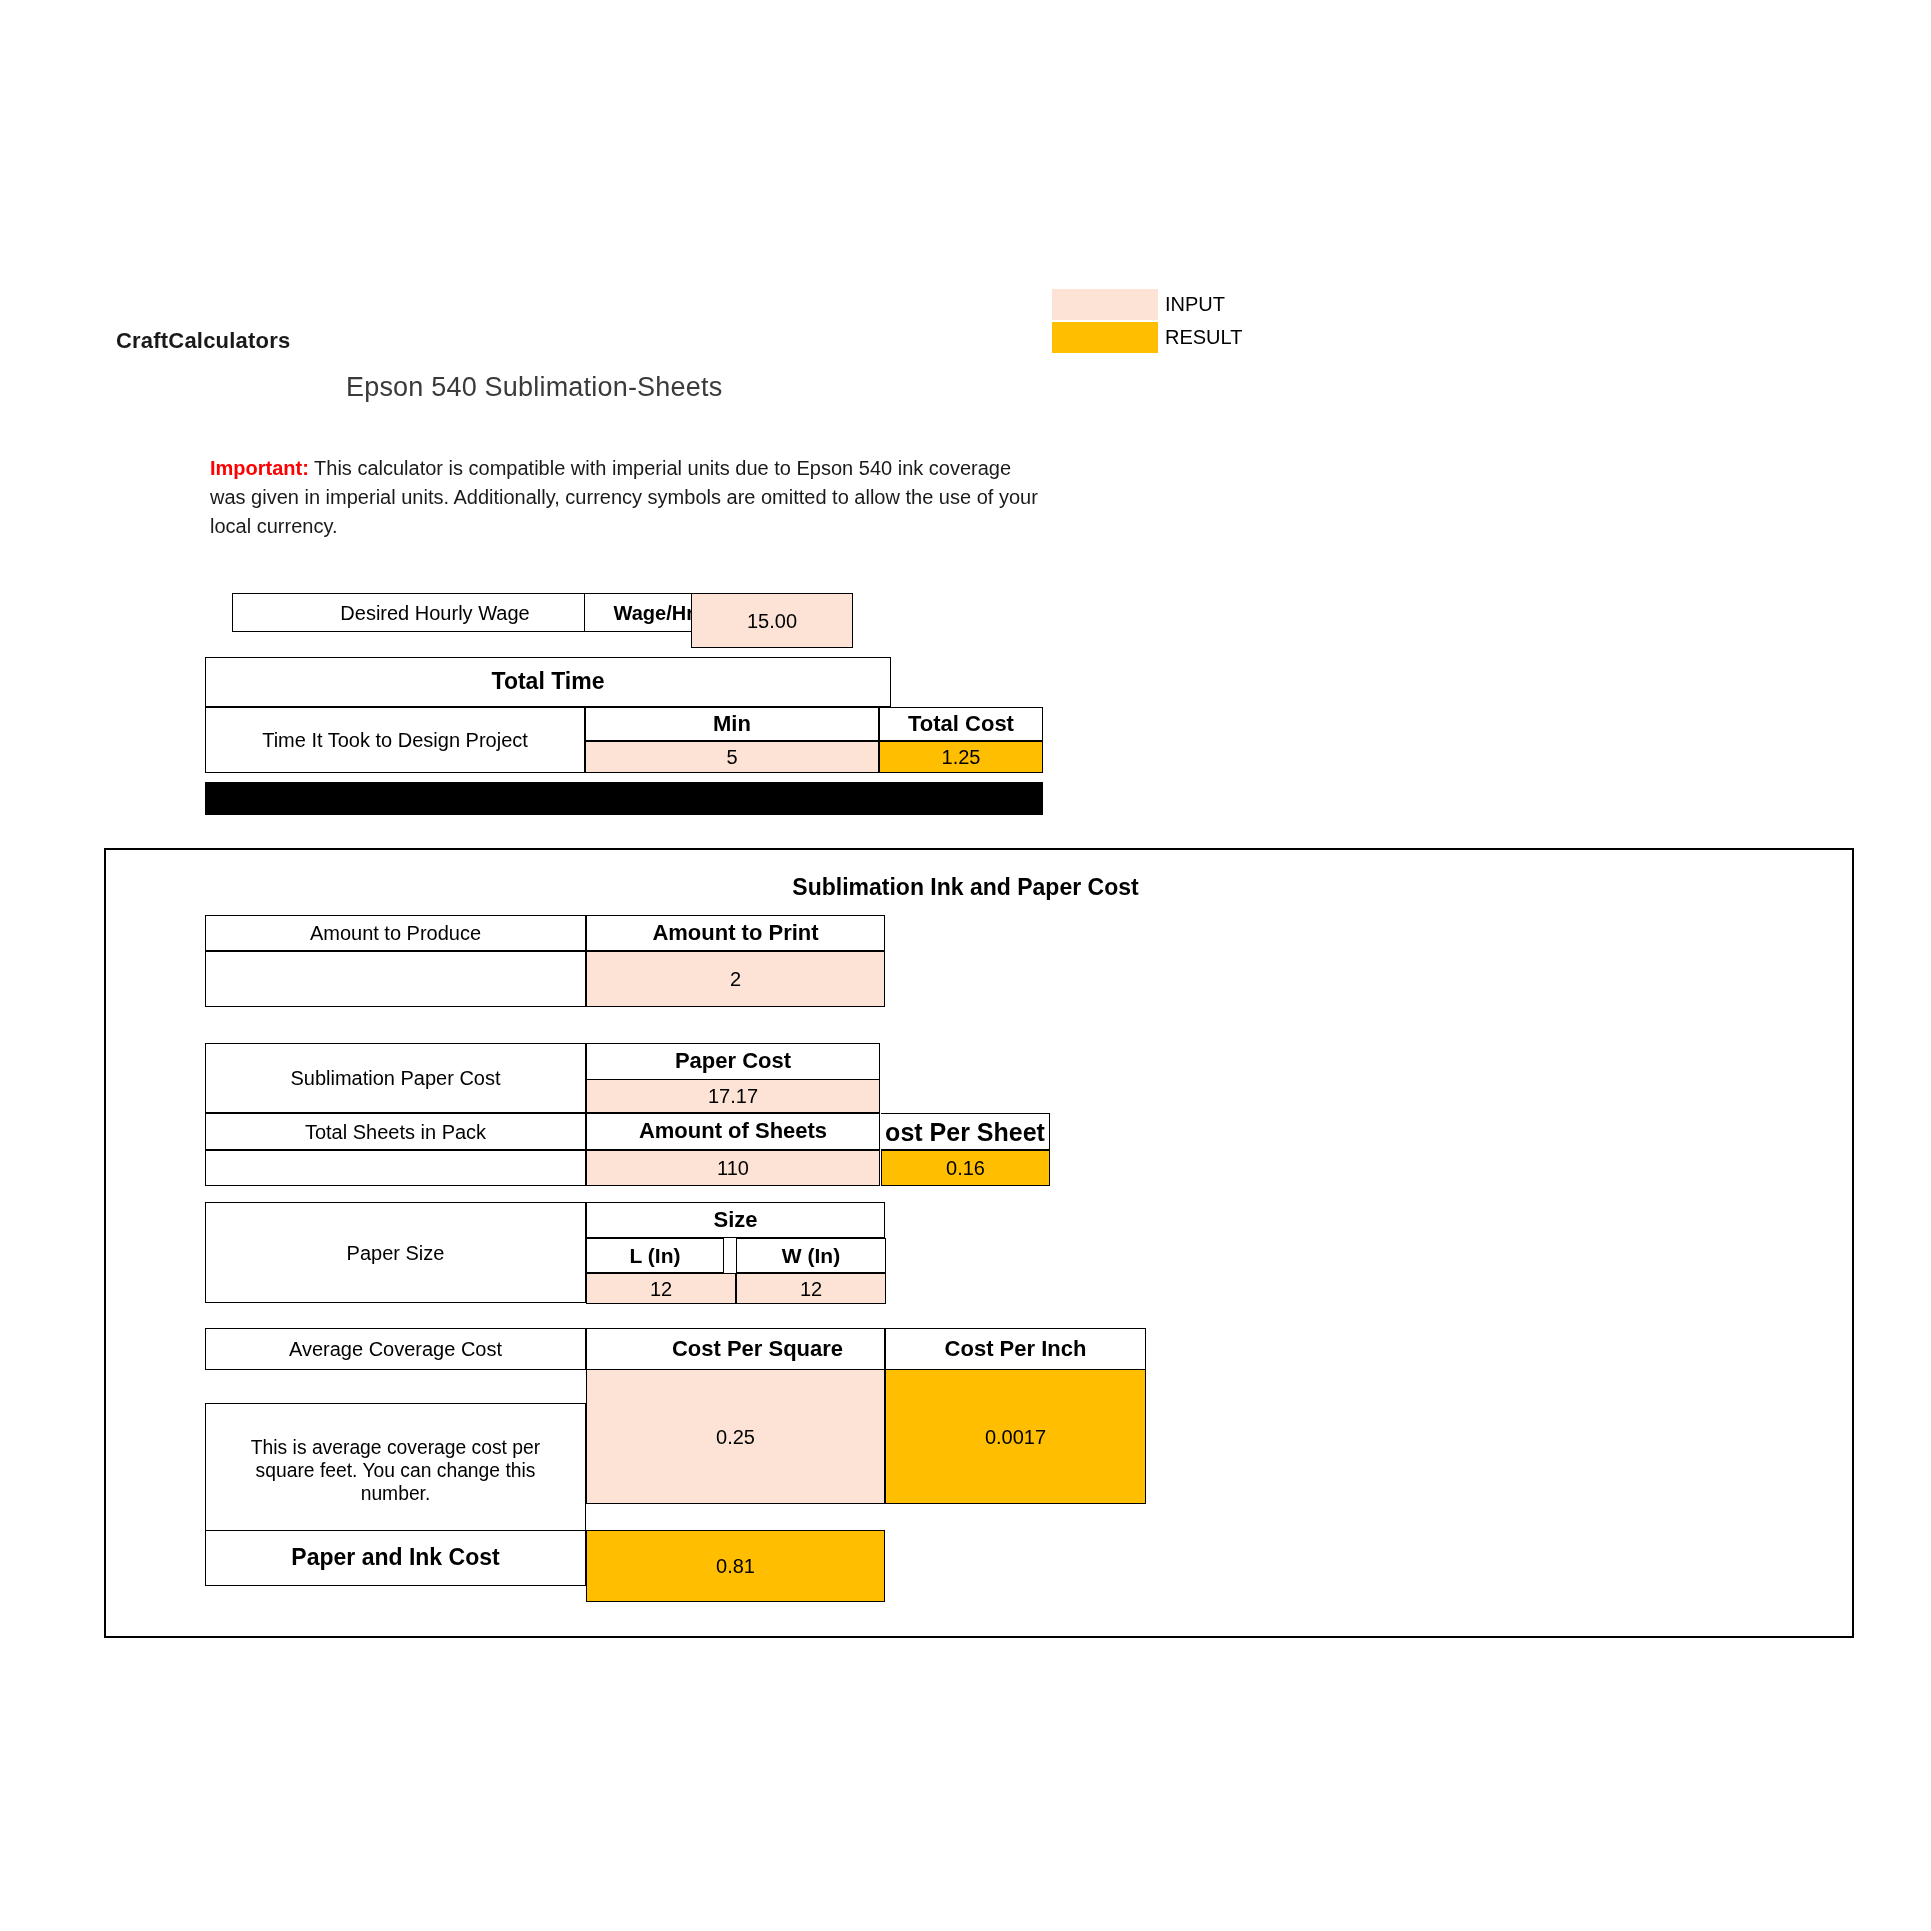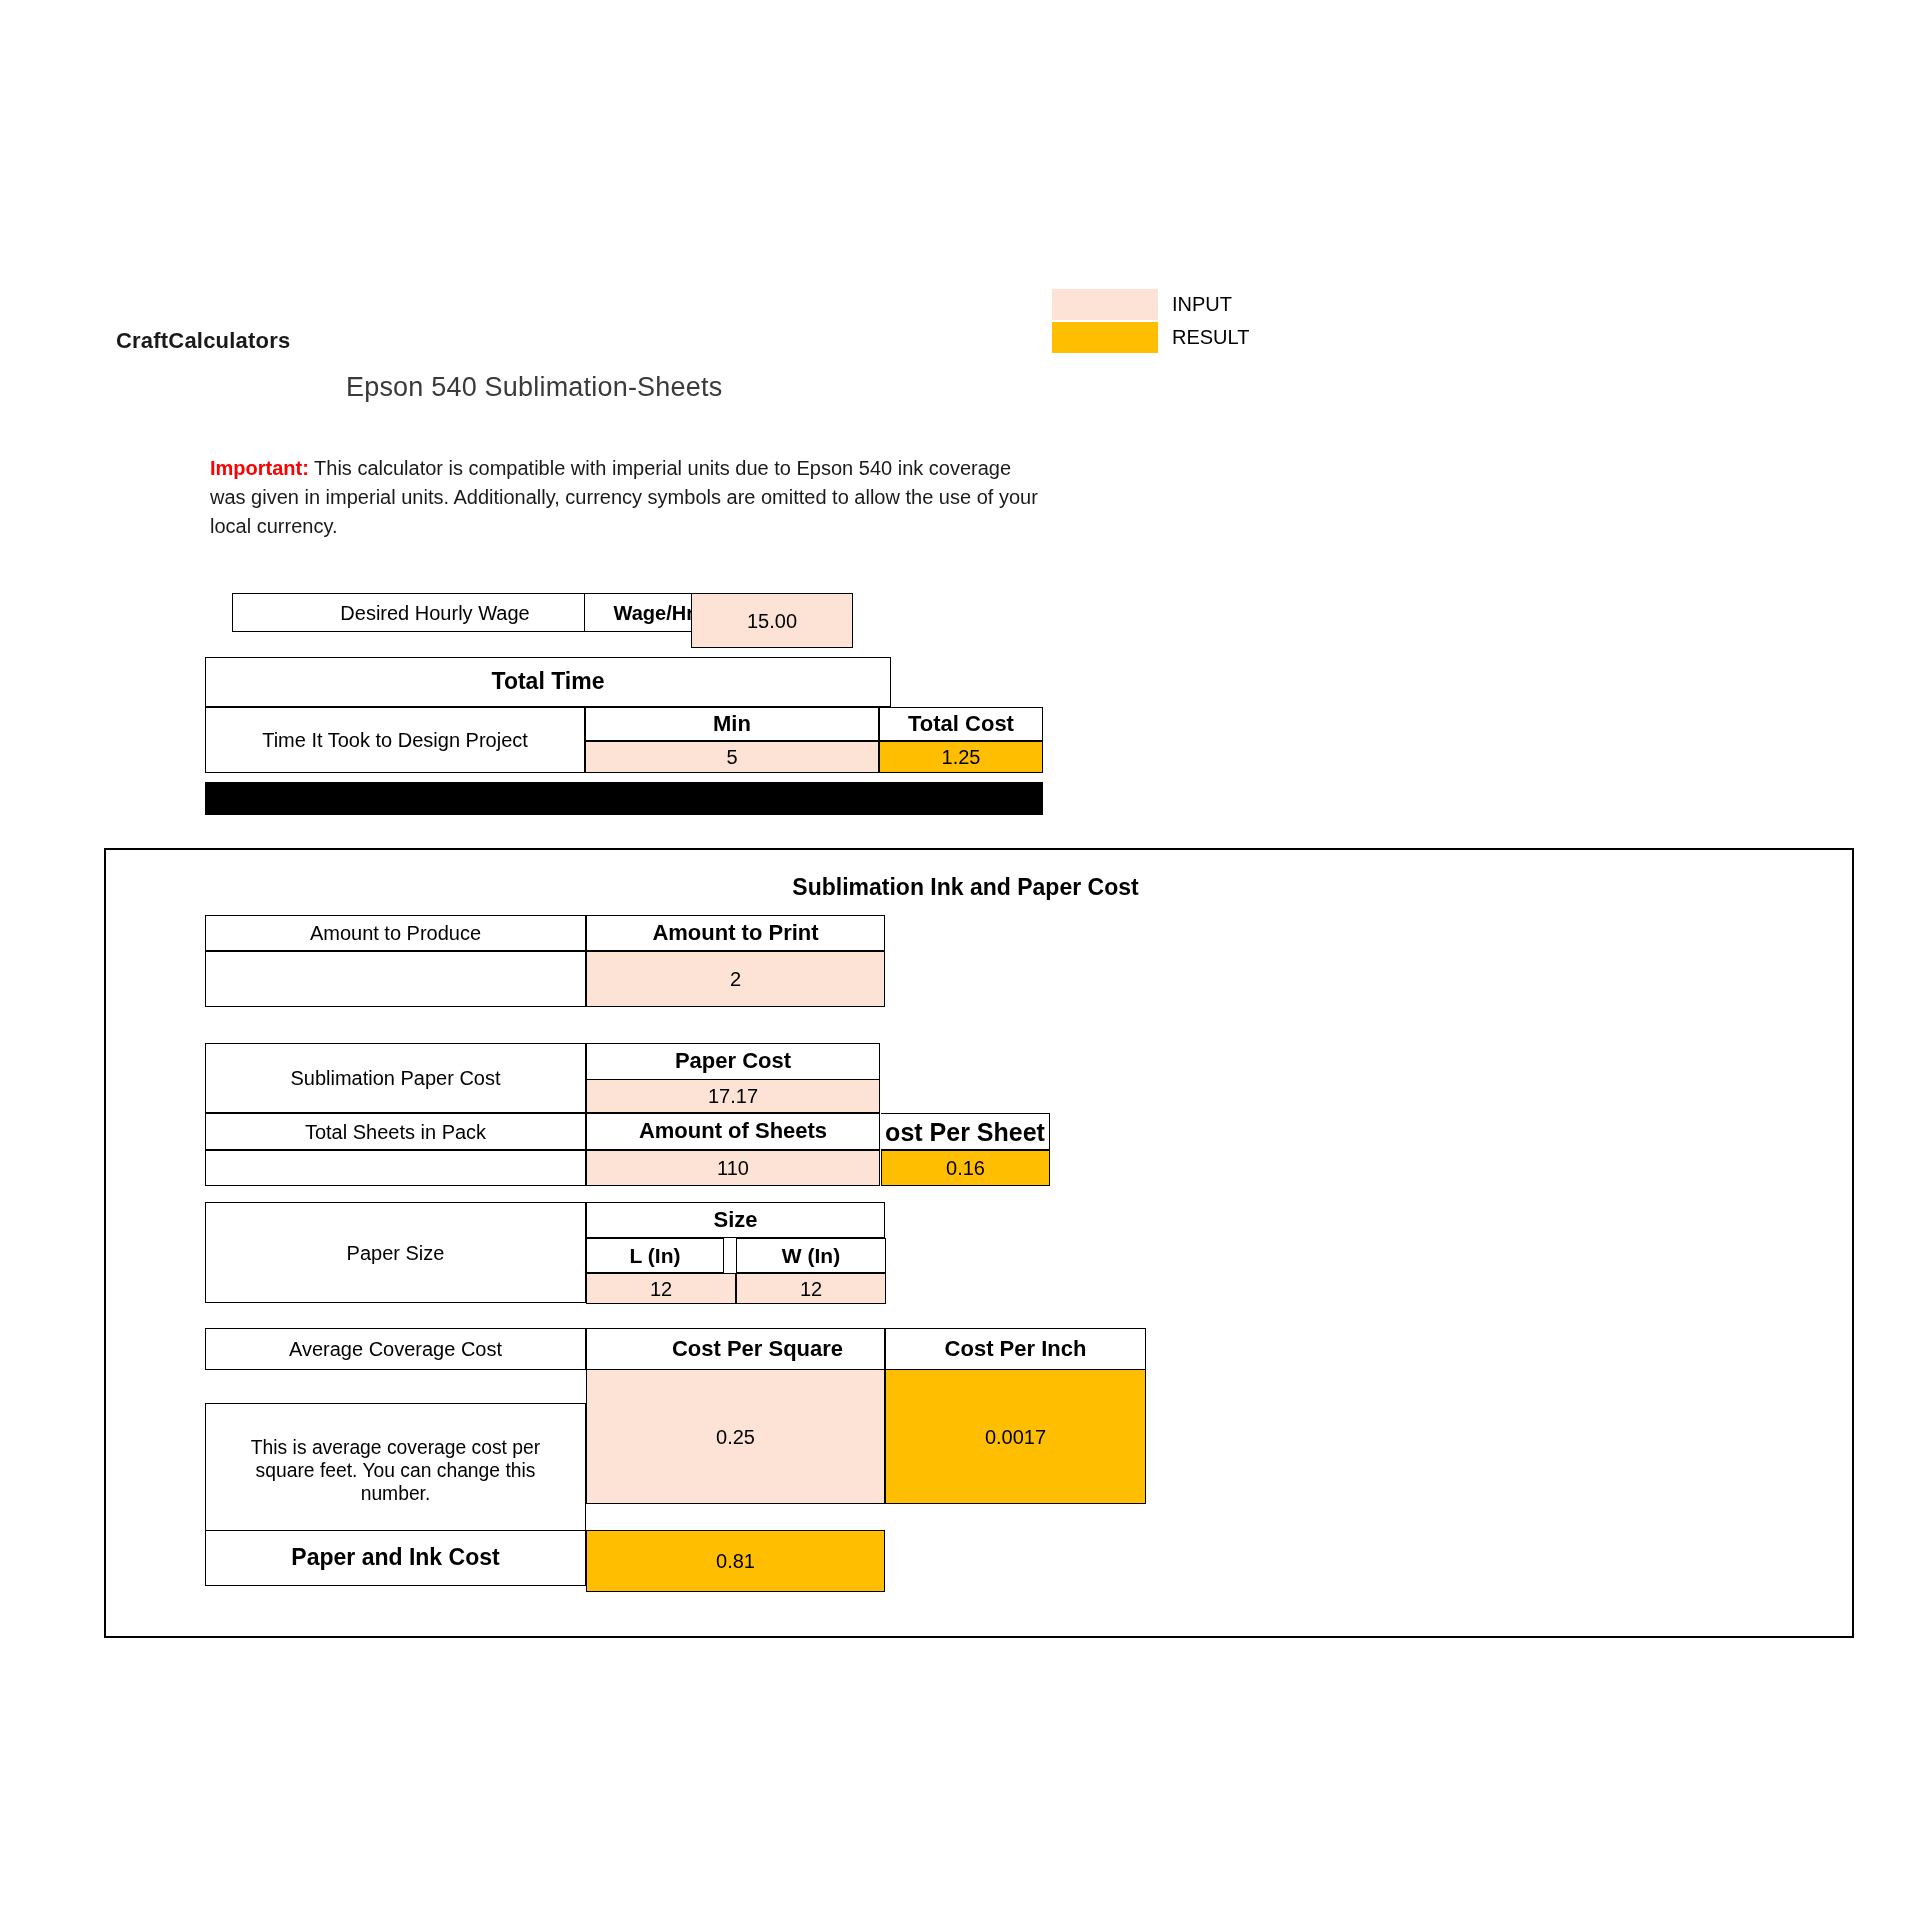--- a/index.html
+++ b/index.html
@@ -34,21 +34,21 @@
     display: flex;
     align-items: center;
     height: 33px;
   }
   .legend-swatch {
     width: 106px;
     height: 31px;
   }
   .legend-label {
     font-size: 20px;
-    margin-left: 14px;
+    margin-left: 7px;
     color: #000;
   }
 
   
   .brand {
     position: absolute;
     left: 116px;
     top: 328px;
     font-size: 22px;
     font-weight: bold;
@@ -191,16 +191,16 @@
 
   <div class="cell" style="left:205px; top:1328px; width:381px; height:42px;">Average Coverage Cost</div>
   <div class="cell b" style="left:586px; top:1328px; width:299px; height:42px; font-size:22px;padding-left:44px;">Cost Per Square</div>
   <div class="cell b" style="left:885px; top:1328px; width:261px; height:42px; font-size:22px;">Cost Per Inch</div>
 
   <div class="cell small" style="left:205px; top:1369px; width:381px; height:135px; padding:0 13.5px;margin-top:34px;">This is average coverage cost per square feet. You can change this number.</div>
   <div class="cell input" style="left:586px; top:1369px; width:299px; height:135px;">0.25</div>
   <div class="cell result" style="left:885px; top:1369px; width:261px; height:135px;">0.0017</div>
 
   <div class="cell b" style="left:205px; top:1530px; width:381px; height:56px; font-size:23px;">Paper and Ink Cost</div>
-  <div class="cell result" style="left:586px; top:1530px; width:299px; height:62px;">0.81</div>
+  <div class="cell result" style="left:586px; top:1530px; width:299px; height:72px;">0.81</div>
 
 </div>
 
 
 </body></html>

